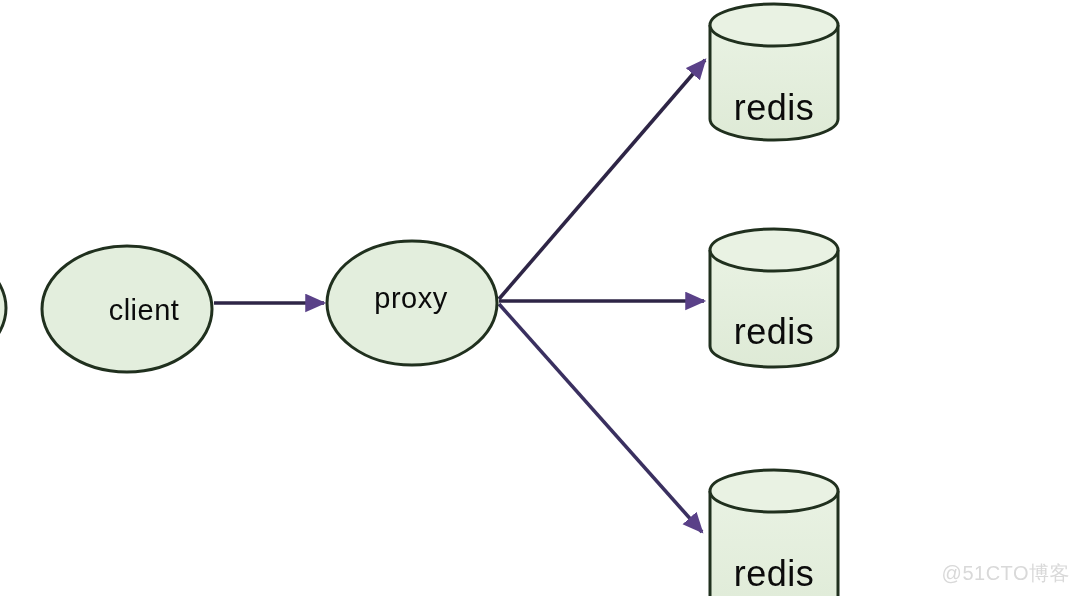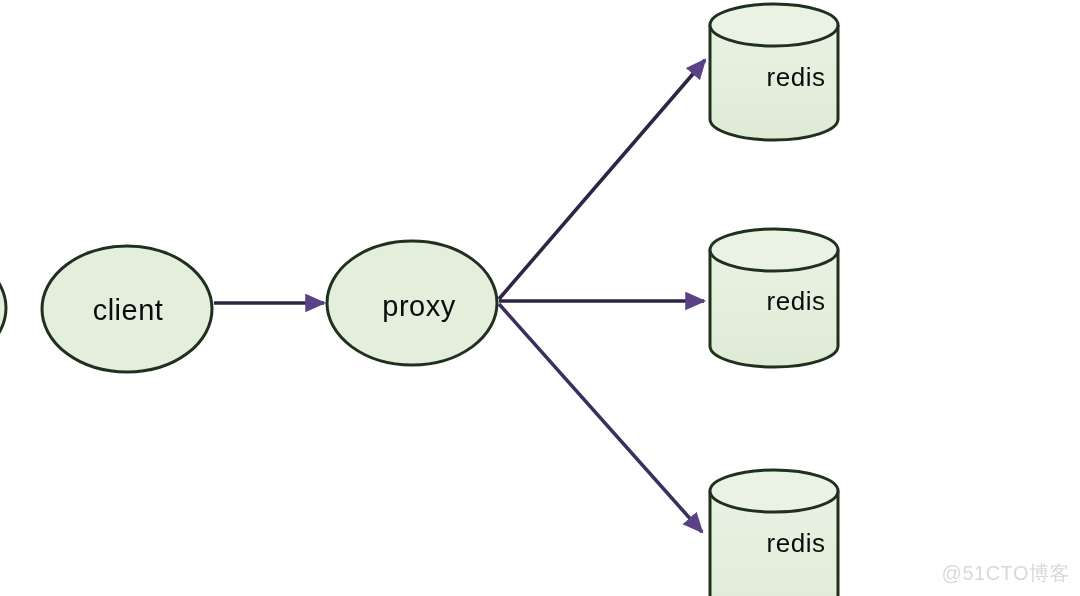--- a/index.html
+++ b/index.html
@@ -20,23 +20,23 @@
   }
   .node-label {
     position: absolute;
     transform: translate(-50%, -50%);
     color: #0b0b0b;
     font-size: 29px;
     letter-spacing: 0.5px;
     white-space: nowrap;
     user-select: none;
   }
-  .lbl-client { left: 128px; top: 310px; }
-  .lbl-proxy  { left: 411px; top: 306px; margin-left: 8px; }
-  .lbl-redis  { font-size: 26px; left: 796px; }
+  .lbl-client { left: 144px; top: 310px; }
+  .lbl-proxy  { left: 411px; top: 298px; }
+  .lbl-redis  { font-size: 36px; left: 774px; margin-top: 31px; }
   .lbl-redis-top    { top: 77px;  }
   .lbl-redis-middle { top: 301px; }
   .lbl-redis-bottom { top: 543px; }
   .watermark {
     position: absolute;
     right: 10px;
     bottom: 9px;
     color: #d9d9d9;
     font-size: 20px;
     letter-spacing: 0.5px;

